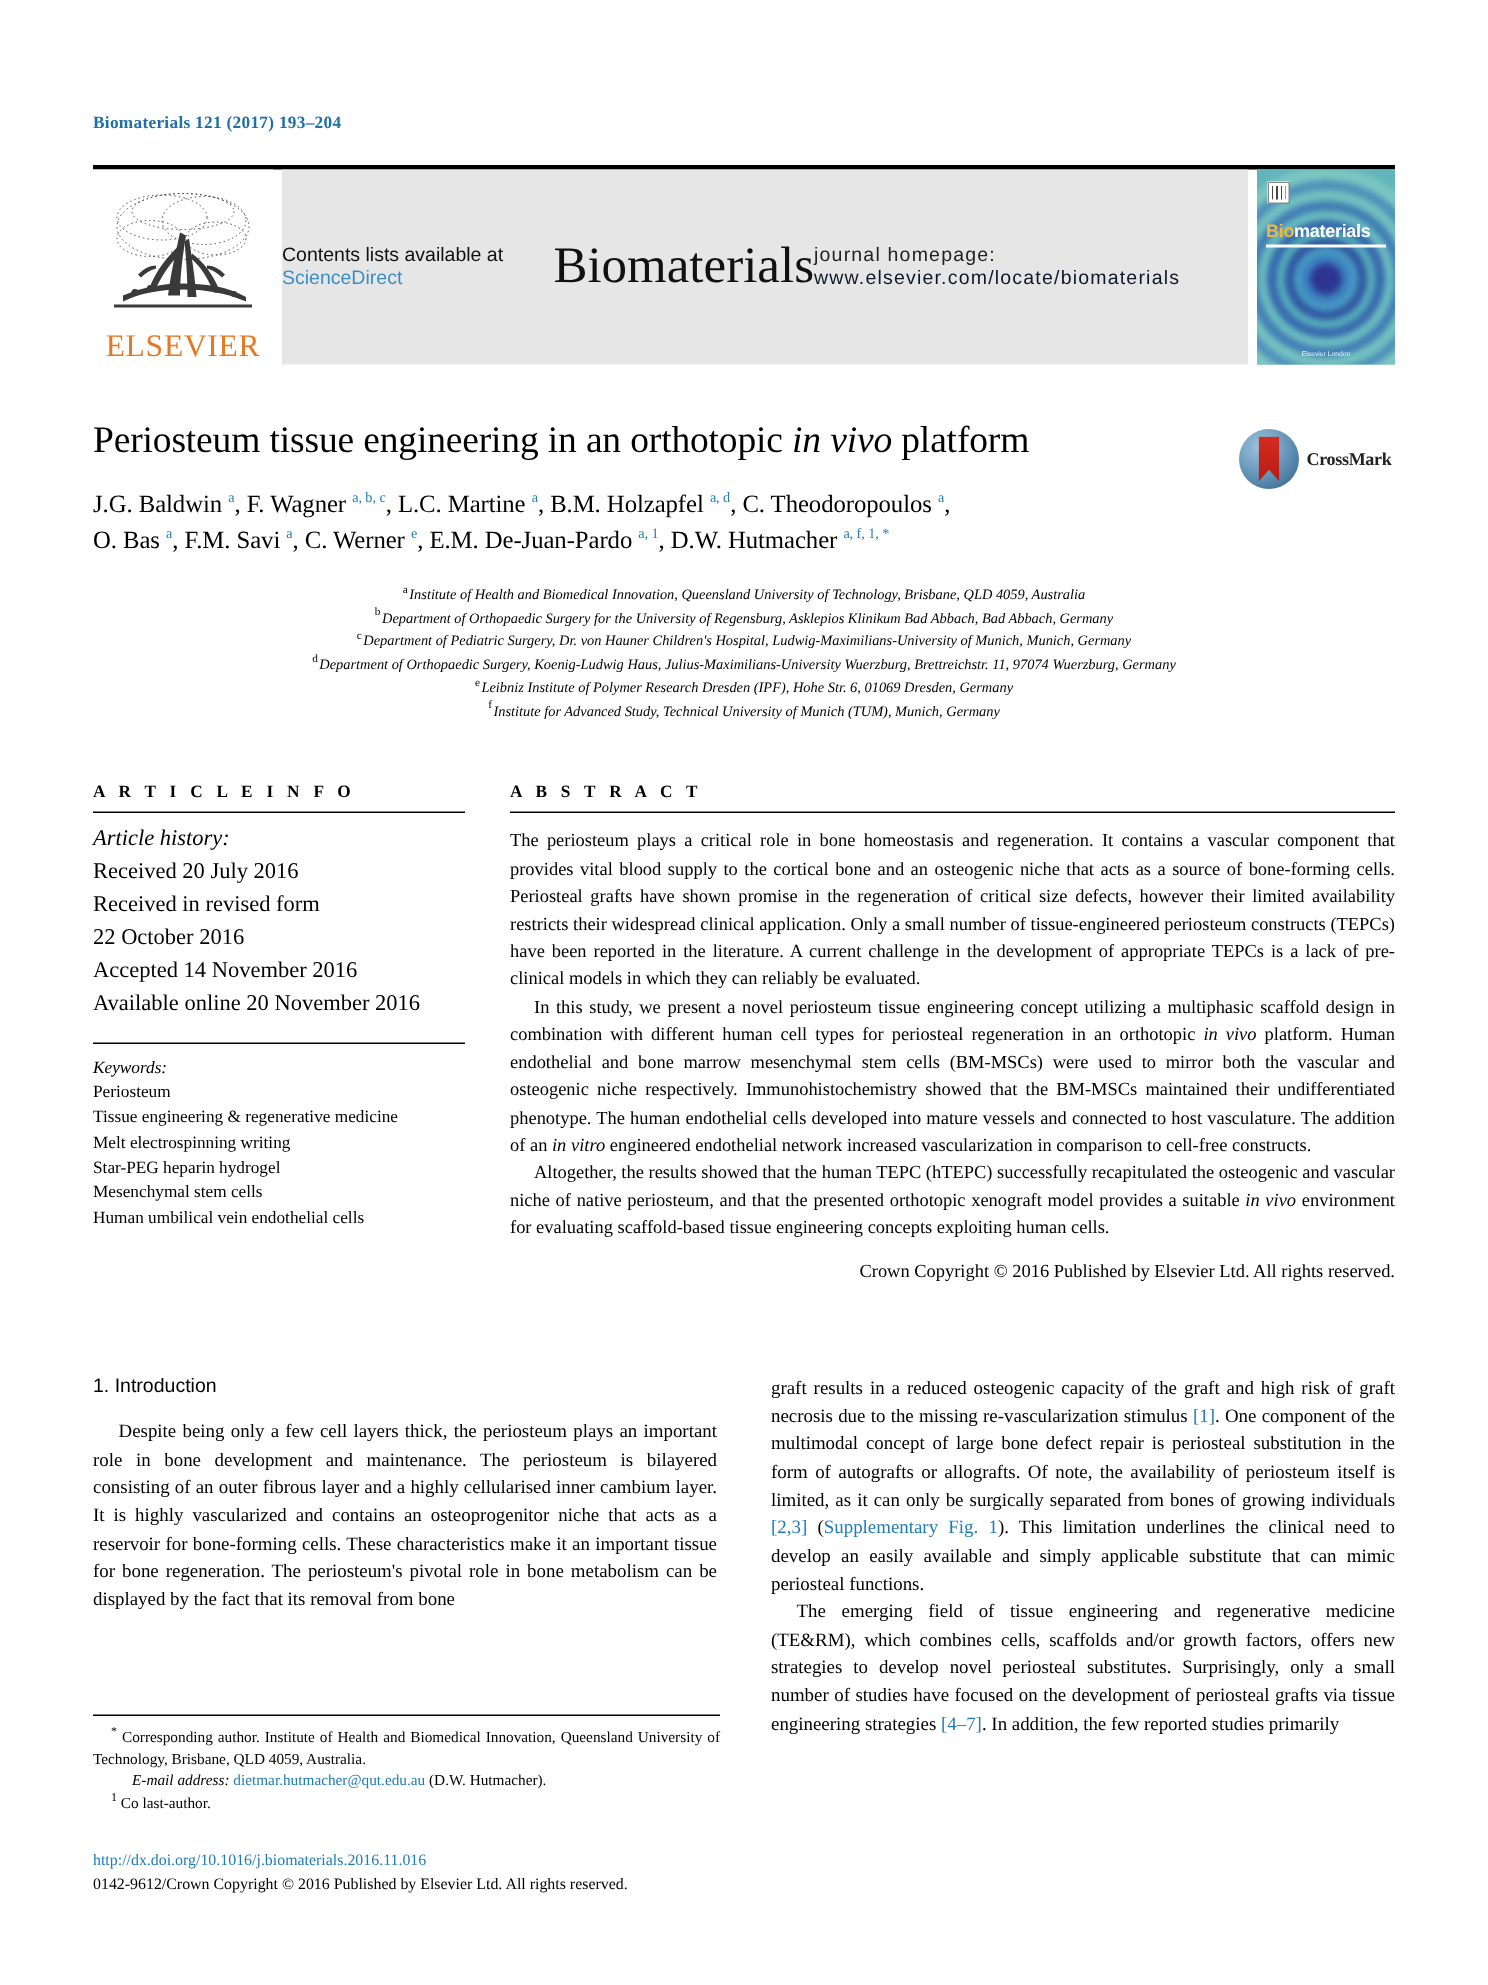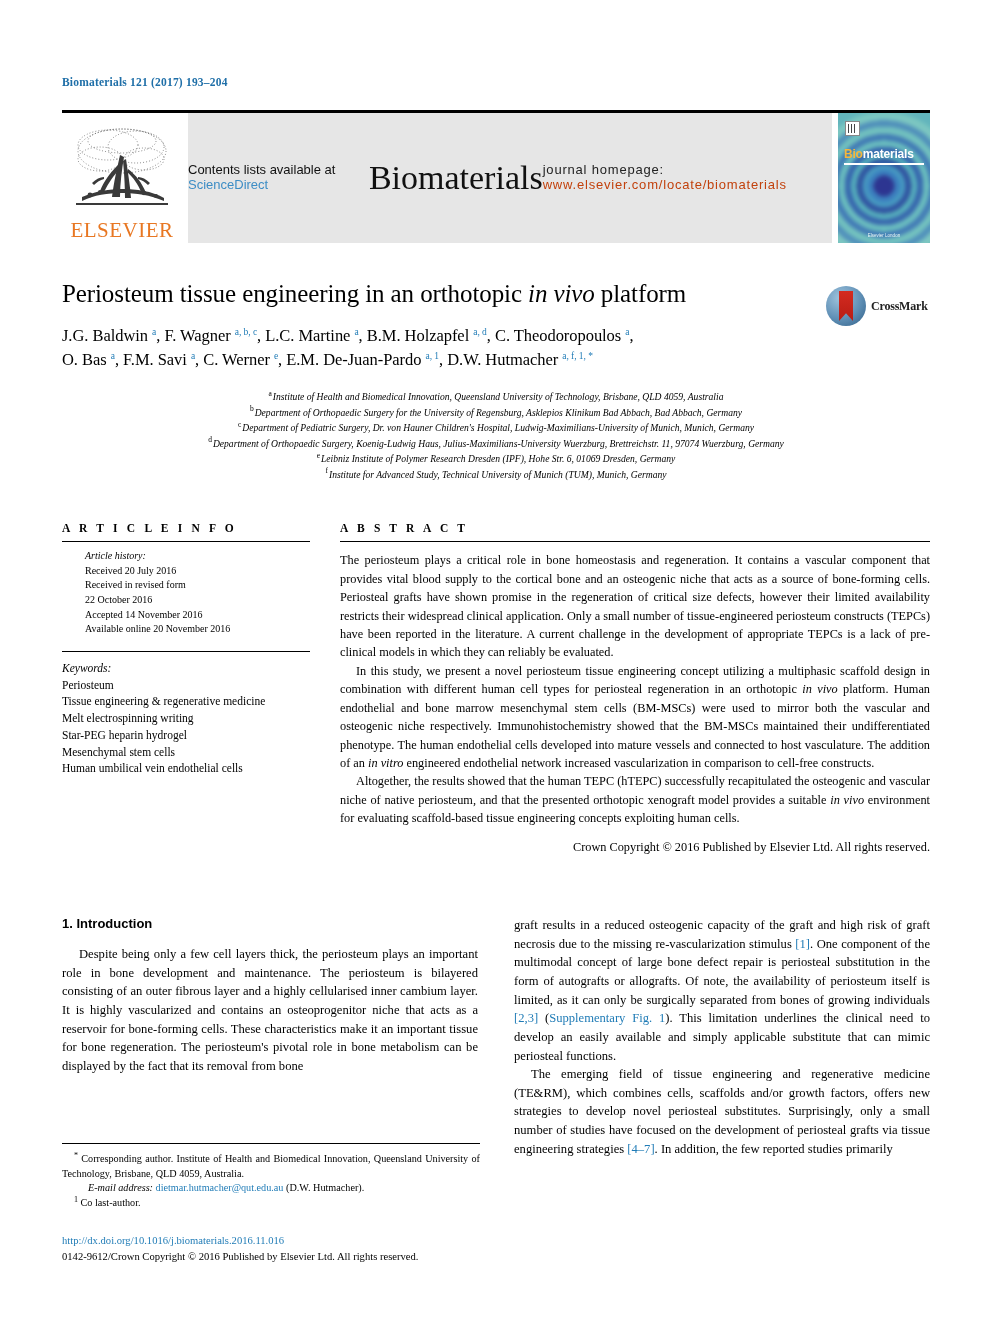--- a/index.html
+++ b/index.html
@@ -92,21 +92,21 @@
     line-height: 1;
     margin-top: 2px;
   }
   .banner-homepage {
     font-family: "Liberation Sans", sans-serif;
     font-size: 13px;
     letter-spacing: 0.8px;
     color: #222;
   }
   .banner-homepage .url {
-    color: #c2410c;
+    color: #0f172a;
   }
   .cover {
     flex: 0 0 92px;
     width: 92px;
     position: relative;
     overflow: hidden;
     background: linear-gradient(160deg,#5fb6b6 0%, #57b0b6 40%, #7fc6c0 100%);
   }
   .cover-rings {
     position: absolute;
@@ -271,24 +271,23 @@
   .sec-label {
     font-family: "Liberation Serif", serif;
     font-size: 11.5px;
     font-weight: bold;
     letter-spacing: 3.2px;
     margin-bottom: 7px;
   }
   .rule-thin { border-top: 1.6px solid #000; }
 
   .hist {
-    font-size: 10px;
+    font-size: 15px;
     line-height: 1.46;
     padding-top: 7px;
-    margin-left: 23px;
   }
   .hist .lbl { font-style: italic; }
   .kw-block {
     margin-top: 14px;
     padding-top: 8px;
     border-top: 1.6px solid #000;
     font-size: 11.5px;
     line-height: 1.46;
   }
   .kw-block .lbl { font-style: italic; }
@@ -312,21 +311,21 @@
   
   .body-cols {
     margin-top: 60px;
     display: flex;
     gap: 36px;
   }
   .bcol { flex: 1 1 0; min-width: 0; }
   h2.section-heading {
     font-family: "Liberation Sans", sans-serif;
     font-size: 13px;
-    font-weight: bold;
+    font-weight: normal;
     margin: 0 0 14px 0;
   }
   .bodytext {
     font-size: 12.6px;
     line-height: 1.48;
     text-align: justify;
     margin: 0;
   }
   .bodytext + .bodytext { text-indent: 17px; }
   .bodytext .ref { color: #1f7bb6; }

